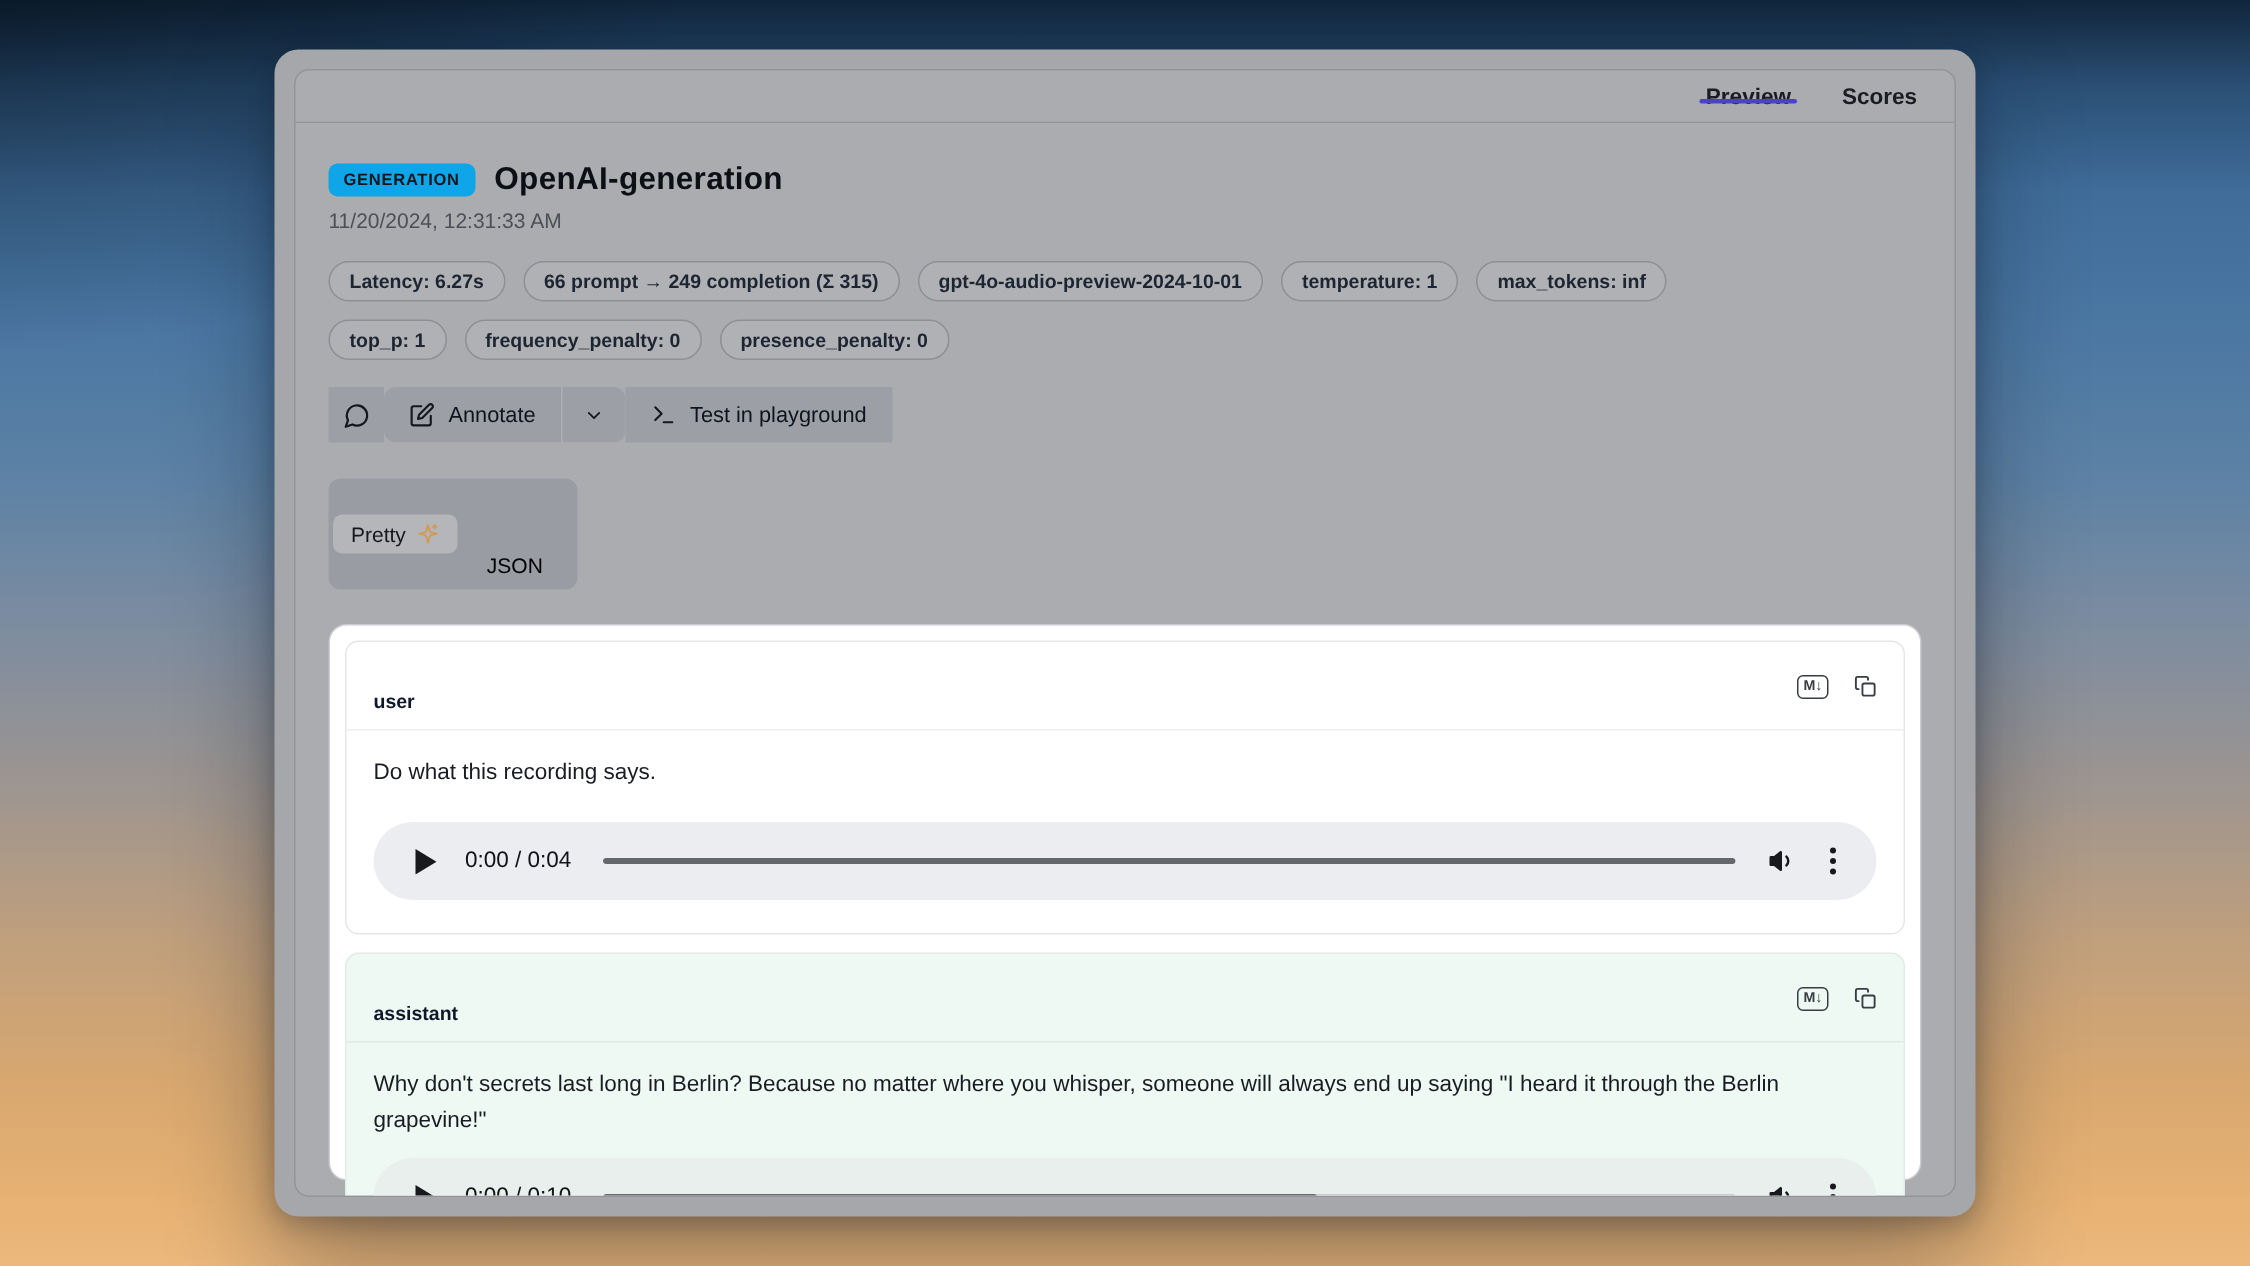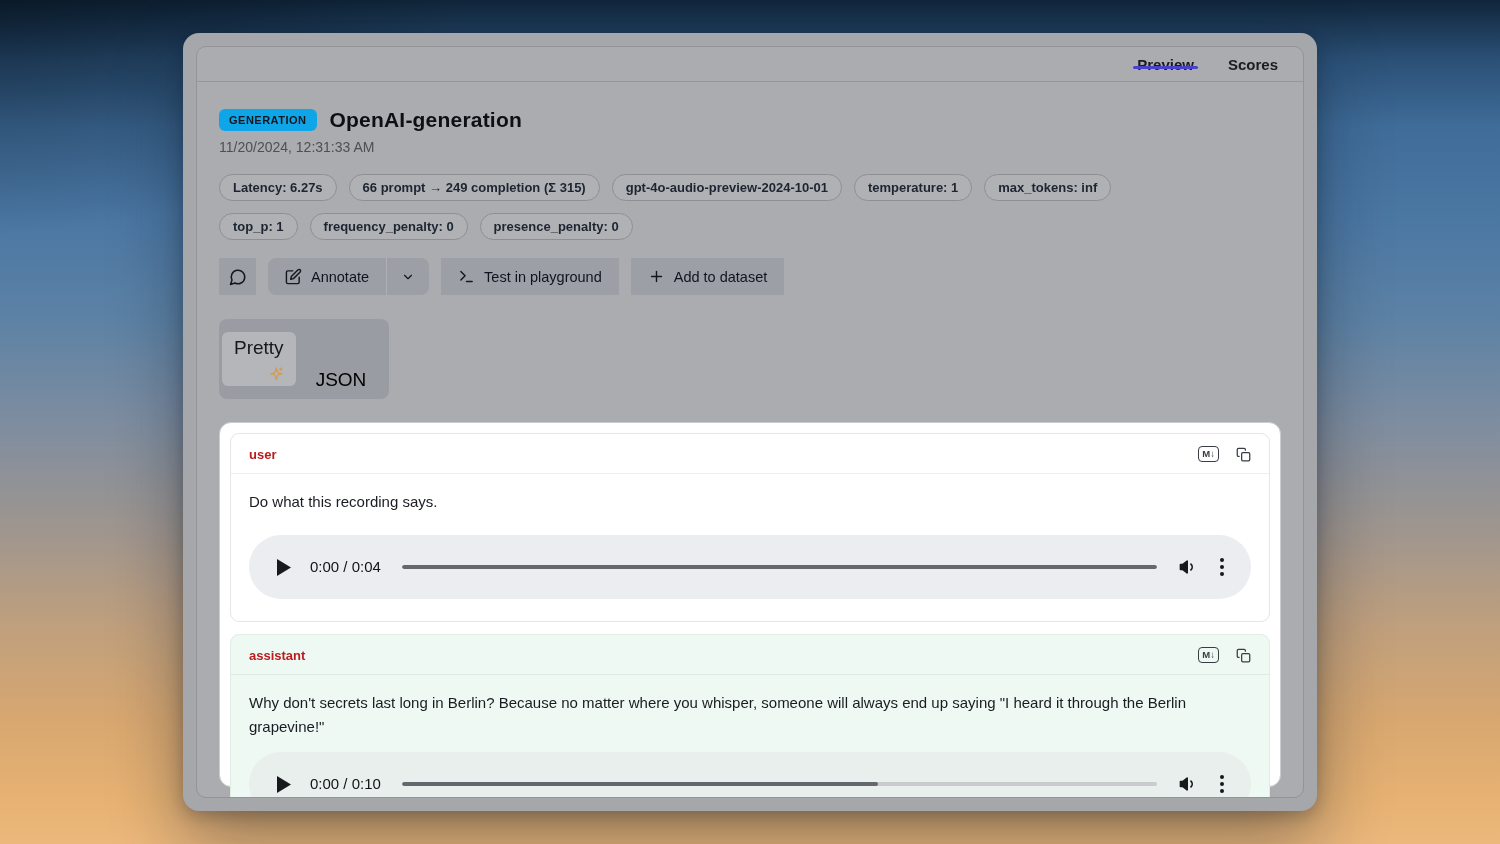--- a/index.html
+++ b/index.html
@@ -37,58 +37,58 @@
   .title-row { display:flex; align-items:center; gap:13px; }
   .type-badge { background:#0ea5e9; color:#14161c; font-size:11px; font-weight:700;
     letter-spacing:0.5px; padding:5px 10px; border-radius:6px; }
   .title { font-size:21px; font-weight:700; color:#0c0f16; letter-spacing:0.2px; }
   .timestamp { margin-top:7px; font-size:14px; color:#4c4f56; }
 
   .badges { display:flex; flex-wrap:wrap; gap:12px; margin-top:19px; padding-right:120px;align-items:center; }
   .pill { background:#b0b1b4; border:1px solid #8d8f94; border-radius:999px;
     padding:4px 13px; font-size:13px; font-weight:600; color:#1c2531; line-height:17px; }
 
-  .actions { display:flex; align-items:flex-start; gap:12px; margin-top:18px; }
+  .actions { display:flex; align-items:flex-start; margin-top:18px; }
   .btn { display:flex; align-items:center; gap:9px; background:#9ca0a6; border:none;
     border-radius:0; height:37px; padding:0 17px; font-size:14.5px; font-weight:500;
     color:#0e141f; cursor:pointer; font-family:inherit; }
   .btn svg { flex-shrink:0; }
   .icon-btn { width:37px; padding:0; justify-content:center; }
   .split { display:flex; border-radius:8px; overflow:hidden; }
   .split .btn { border-radius:0; }
   .split .btn.caret { padding:0 14px; border-left:1px solid #aeb0b3; }
 
   .view-toggle { margin-top:24px; align-self:flex-start; display:flex; align-items:center;
     background:#999da3; border-radius:8px; padding:3px; }
-  .view-tab { display:flex; align-items:flex-end; gap:7px; font-size:19px; font-weight:500;
-    cursor:pointer;flex-direction:column; }
+  .view-tab { display:flex; align-items:flex-start; gap:7px; font-size:14px; font-weight:500;
+    cursor:pointer; }
   .view-tab.active { background:#b5b6b9; border-radius:6px; padding:5px 12px; color:#15181e; }
   .view-tab.inactive { padding:5px 20px; color:#000000;margin-top:42px; }
 
   
   .io-box { flex:1; min-height:0; margin-top:23px; background:#ffffff;
     border:1px solid #c9cbd1; border-radius:12px; padding:10px;
     display:flex; flex-direction:column; gap:12px; }
   .msg-card { border-radius:9px; display:flex; flex-direction:column; border:1px solid; }
   .msg-card.user { background:#ffffff; border-color:#e4e6ea; }
   .msg-card.assistant { background:#eff9f3; border-color:#e1ece4; flex:1; }
   .msg-header { display:flex; align-items:center; justify-content:space-between;
     padding:12px 18px 11px; border-bottom:1px solid; }
   .msg-card.user .msg-header { border-color:#eceef1; }
   .msg-card.assistant .msg-header { border-color:#dfeae2;gap:12px; }
-  .role { font-size:13px; font-weight:700; color:#b91c1c; }
+  .role { font-size:13px; font-weight:700; color:#0f172a;margin-top:20px; }
   .header-icons { display:flex; align-items:center; gap:17px; }
   .md-chip { border:1.5px solid #383c43; border-radius:4px; font-size:9.5px; font-weight:700;
     color:#383c43; padding:1px 3px; line-height:12px; cursor:pointer; }
   .copy-btn { background:none; border:none; padding:0; cursor:pointer; display:flex; }
 
   .msg-body { padding:16px 18px 22px; font-size:15px; color:#191c23; line-height:1.6; }
   .msg-body p { max-width:1010px; }
 
-  .audio { height:64px; border-radius:32px; background:#ebedf0; display:flex;
+  .audio { height:52px; border-radius:32px; background:#ebedf0; display:flex;
     align-items:center; padding:0 27px; margin-top:21px; }
   .msg-card.assistant .audio { background:#e9efec; margin-top:13px; }
   .play-btn { background:none; border:none; padding:0; cursor:pointer; display:flex; }
   .time { margin-left:19px; font-size:15px; color:#101318; white-space:nowrap; }
   .track { flex:1; margin:0 21px; height:4px; border-radius:2px; background:#c9cbce;
     position:relative; overflow:hidden; cursor:pointer; }
   .track-fill { position:absolute; left:0; top:0; bottom:0; background:#64676c; border-radius:2px; }
   .vol-btn, .kebab-btn { background:none; border:none; padding:0; cursor:pointer; display:flex; }
   .kebab-btn { margin-left:22px; flex-direction:column; gap:3px; align-items:center; }
   .kebab-btn span { width:4px; height:4px; border-radius:50%; background:#17191d; display:block; }
@@ -154,29 +154,20 @@
         <button class="btn">
           <span style="display:flex;">
             <svg width="17" height="17" viewBox="0 0 24 24" fill="none" stroke="#14171d" stroke-width="2" stroke-linecap="round" stroke-linejoin="round">
                 <polyline points="4 17 10 11 4 5"></polyline>
                 <line x1="12" y1="19" x2="20" y2="19"></line>
               </svg>
           </span>
           <span>Test in playground</span>
         </button>
 
-        <button class="btn">
-          <span style="display:flex;">
-            <svg width="17" height="17" viewBox="0 0 24 24" fill="none" stroke="#14171d" stroke-width="2" stroke-linecap="round" stroke-linejoin="round">
-                <path d="M5 12h14"></path>
-                <path d="M12 5v14"></path>
-              </svg>
-          </span>
-          <span>Add to dataset</span>
-        </button>
       </div>
 
       <div class="view-toggle">
         <div class="view-tab active">
           <span>Pretty</span>
           <span style="display:flex;">
             <svg width="15" height="15" viewBox="0 0 24 24" fill="none" stroke="#d39a54" stroke-width="2" stroke-linecap="round" stroke-linejoin="round">
                 <path d="M9.9 15.5 8.5 14l-6-1.5 6-1.5 1.4-1.5L11.5 3l2.1 6.5 1.4 1.5 6 1.5-6 1.5-1.4 1.5-2.1 6.5z"></path>
                 <path d="M19 3v4"></path>
                 <path d="M17 5h4"></path>

